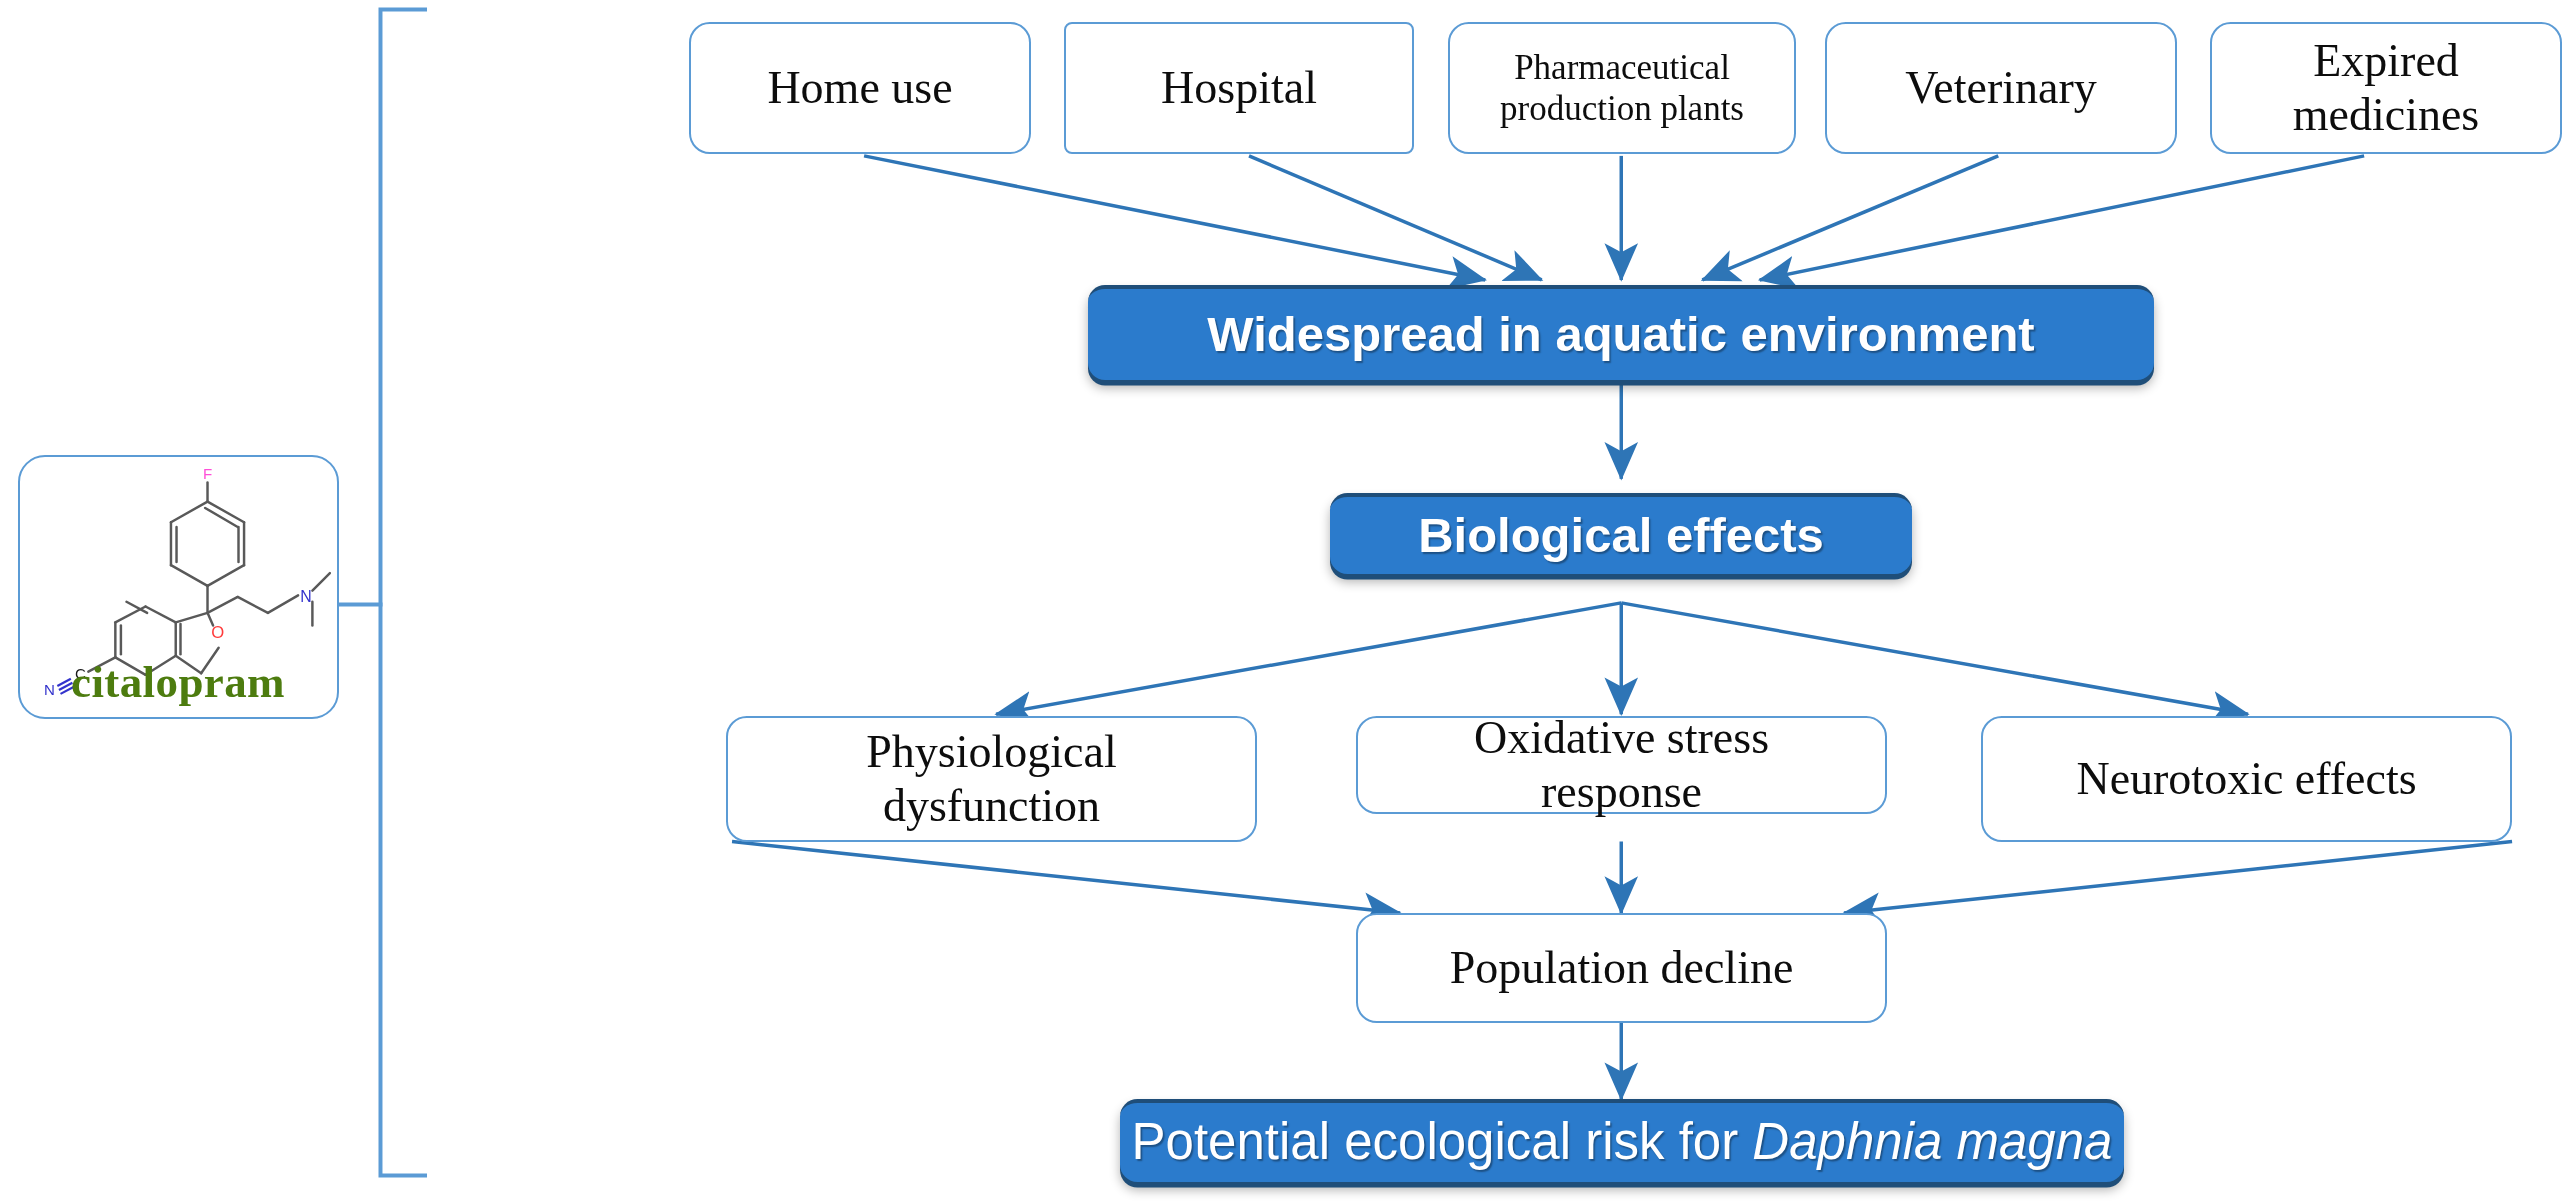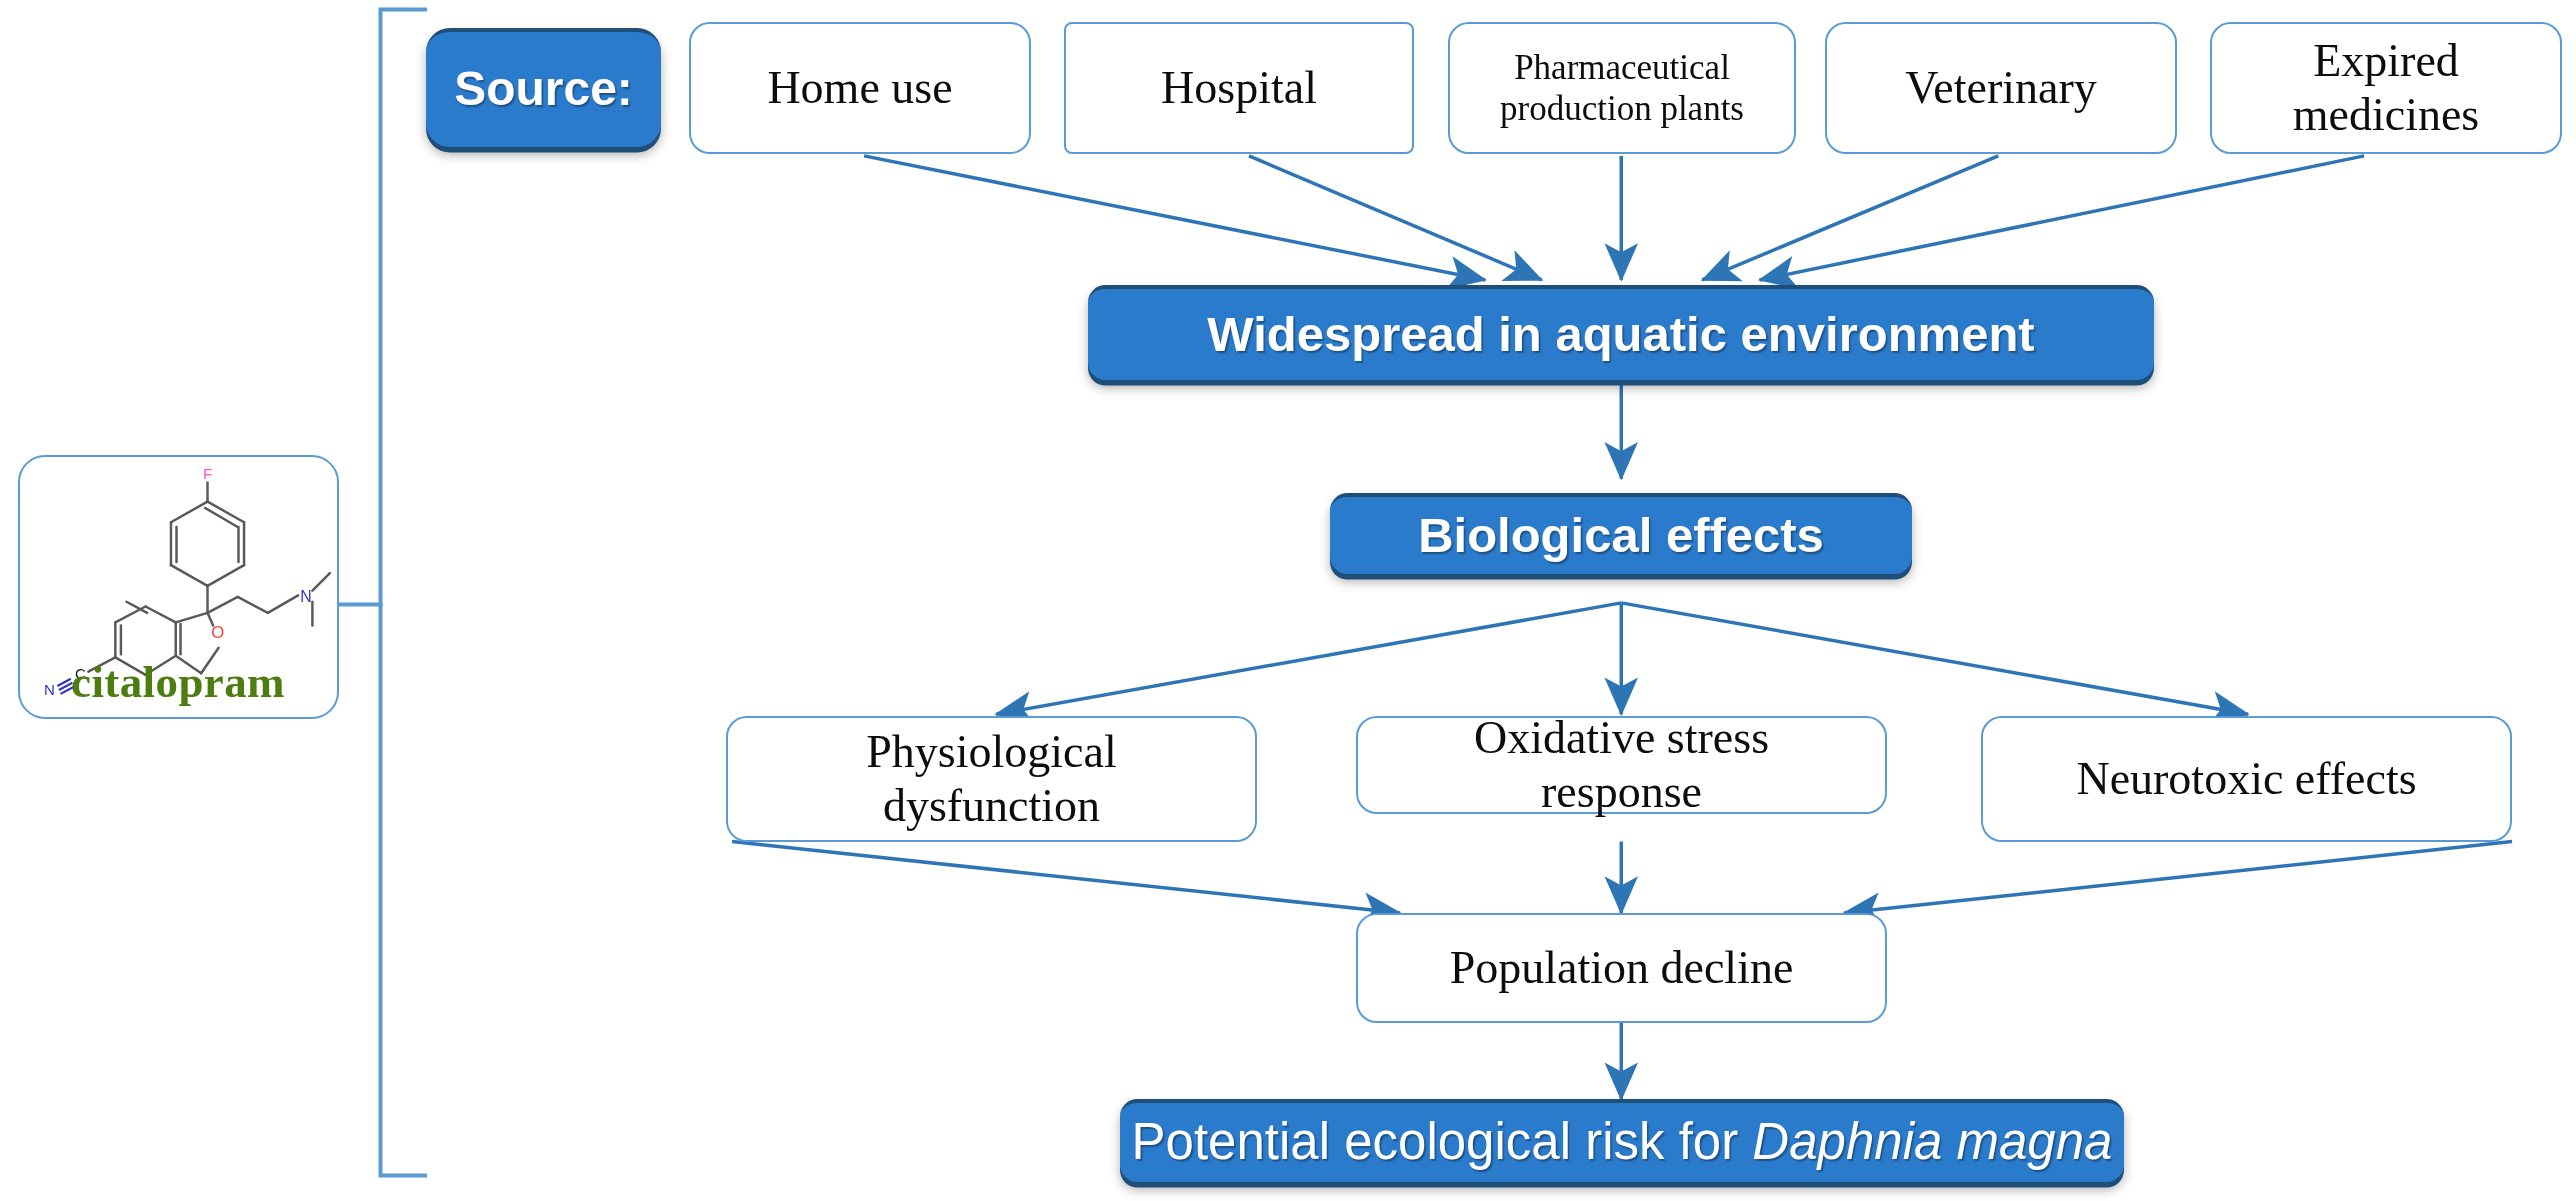--- a/index.html
+++ b/index.html
@@ -160,21 +160,20 @@
 
       <text x="236" y="28" font-family="'Liberation Sans',sans-serif" font-size="19" fill="#FF4FD8" text-anchor="middle">F</text>
       <text x="360" y="182" font-family="'Liberation Sans',sans-serif" font-size="20" fill="#3333CC" text-anchor="middle">N</text>
       <text x="249" y="228" font-family="'Liberation Sans',sans-serif" font-size="21" fill="#FF3B3B" text-anchor="middle">O</text>
       <text x="76" y="279" font-family="'Liberation Sans',sans-serif" font-size="19" fill="#1a1a1a" text-anchor="middle">C</text>
       <text x="37" y="300" font-family="'Liberation Sans',sans-serif" font-size="19" fill="#3333CC" text-anchor="middle">N</text>
     </svg>
     <div id="citalopram-label">citalopram</div>
   </div>
 
-  <div class="node box-fill" id="source-chip" style="left:426px;top:28px;width:235px;height:119px;">Source:</div>
 
   <div class="node box-outline" style="left:689px;top:22px;width:342px;height:132px;">
     <span>Home use</span>
   </div>
 
   <div class="node box-outline" style="left:1064px;top:22px;width:350px;height:132px;border-radius:8px;">
     <span>Hospital</span>
   </div>
 
   <div class="node box-outline small" style="left:1448px;top:22px;width:348px;height:132px;">
@@ -188,21 +187,21 @@
     <span>Veterinary</span>
   </div>
 
   <div class="node box-outline" style="left:2210px;top:22px;width:352px;height:132px;">
     <span>
       <span>Expired</span><br>
       <span>medicines</span>
     </span>
   </div>
 
-  <div class="node box-fill" style="left:1088px;top:285px;width:1066px;height:95px;">
+  <div class="node box-fill" style="left:1088px;top:285px;width:1066px;height:95px;border-radius:17px;">
     <span>Widespread in aquatic environment</span>
   </div>
 
   <div class="node box-fill" style="left:1330px;top:493px;width:582px;height:81px;">
     <span>Biological effects</span>
   </div>
 
   <div class="node box-outline" style="left:726px;top:716px;width:531px;height:126px;">
     <span>
       <span>Physiological</span><br>

